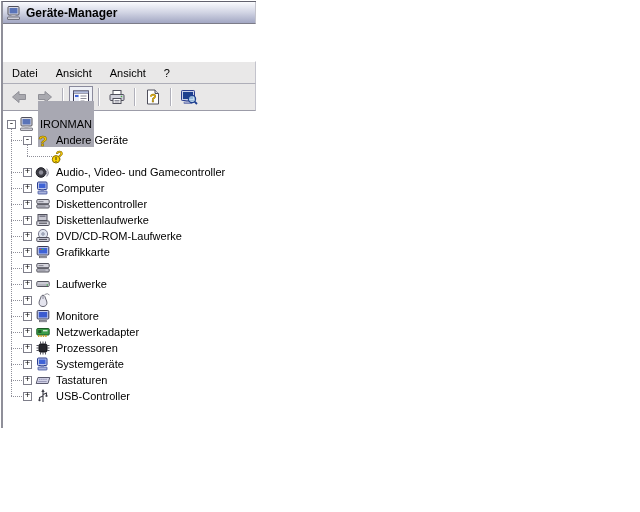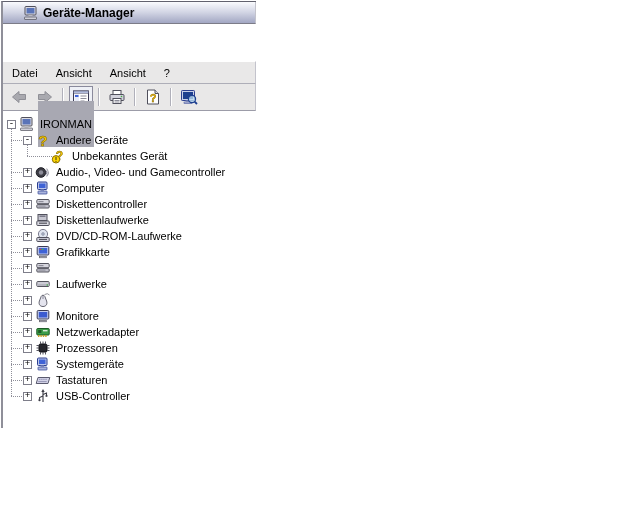--- a/index.html
+++ b/index.html
@@ -5,21 +5,21 @@
   html,body{margin:0;padding:0;}
   body{
     width:640px;height:512px;background:#ffffff;overflow:hidden;position:relative;
     font-family:"Liberation Sans",sans-serif;-webkit-font-smoothing:none;
   }
   .window{
     position:absolute;top:1px;left:1px;width:255px;height:427px;box-sizing:border-box;
     border-top:1px solid #62626e;border-left:2px solid #8f8f99;background:#fff;
   }
   .titlebar{
-    height:21px;display:flex;align-items:center;gap:4px;padding:0 20px;
+    height:21px;display:flex;align-items:center;gap:4px;padding:0 3px;
     background:linear-gradient(#fafbfe,#d3d6e5 48%,#a2a7c3);
     border-bottom:1px solid #7c7c88;border-right:1px solid #c3c3cc;
   }
   .title{font-size:12px;font-weight:bold;color:#000;letter-spacing:0;}
   .titlebar .ticon{width:16px;height:16px;flex:none;}
   .menubar{
     height:21px;background:#e9e8e8;display:flex;align-items:center;
     border-top:1px solid #ffffff;border-bottom:1px solid #aeaeb8;border-right:1px solid #c3c3cc;
     font-size:11px;color:#000;margin-top:37px;
   }
@@ -160,21 +160,20 @@
     <div class="row lvl2">
       <span class="exp"></span>
       <span class="ico">
           <svg viewBox="0 0 16 16">
             <text x="4.8" y="11.5" font-size="12" font-weight="bold" fill="#f7c800" stroke="#7d6400" stroke-width="0.5">?</text>
             <circle cx="5" cy="11.3" r="3.7" fill="#ffd800" stroke="#8a6d00"></circle>
             <rect x="4.55" y="8.8" width="0.9" height="3.3" fill="#222"></rect>
             <rect x="4.55" y="12.9" width="0.9" height="1" fill="#222"></rect>
           </svg>
         </span>
-      <span class="lbl">Unbekanntes Gerät</span>
     </div>
     <div class="row lvl1">
       <span class="exp">+</span>
       <span class="ico">
           <svg viewBox="0 0 16 16">
             <circle cx="6" cy="8.5" r="4.8" fill="#3c3c44" stroke="#1f1f26"></circle>
             <circle cx="6" cy="8.5" r="2.2" fill="#8d8d99"></circle>
             <path d="M11.5 4.5 q3.6 4 0 8" fill="none" stroke="#9a9aa6" stroke-width="1.1"></path>
             <path d="M10.8 6.3 q2 2.2 0 4.4" fill="none" stroke="#77778a" stroke-width="1"></path>
           </svg>

